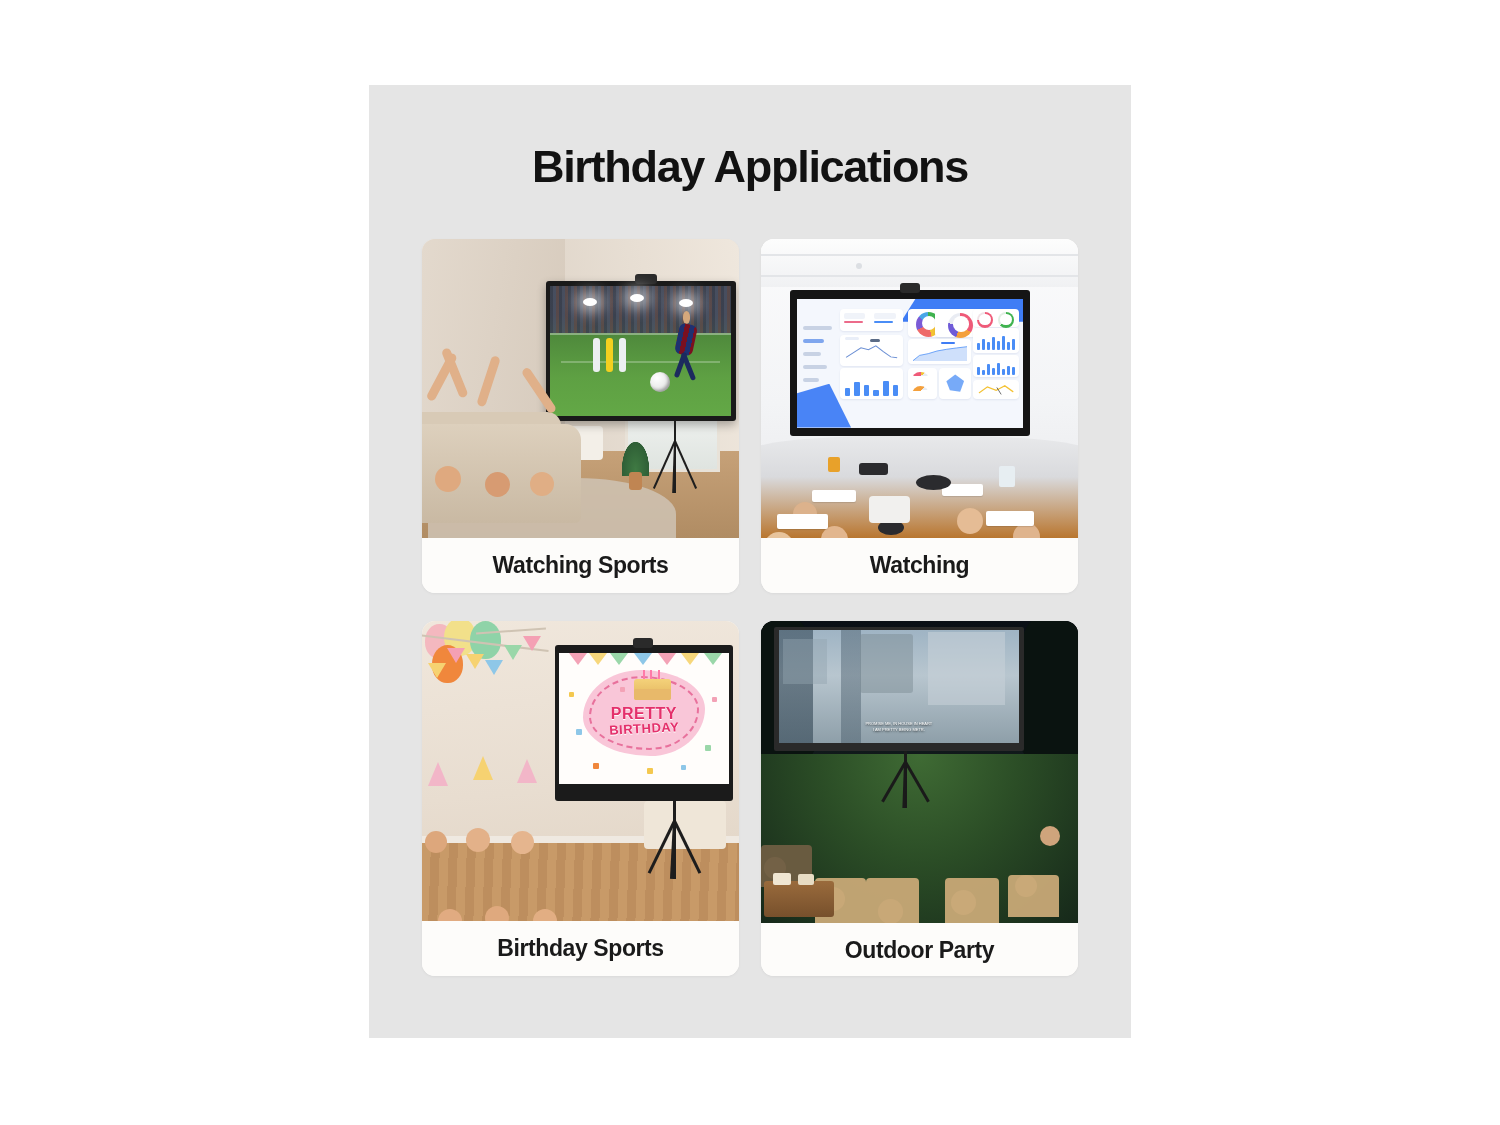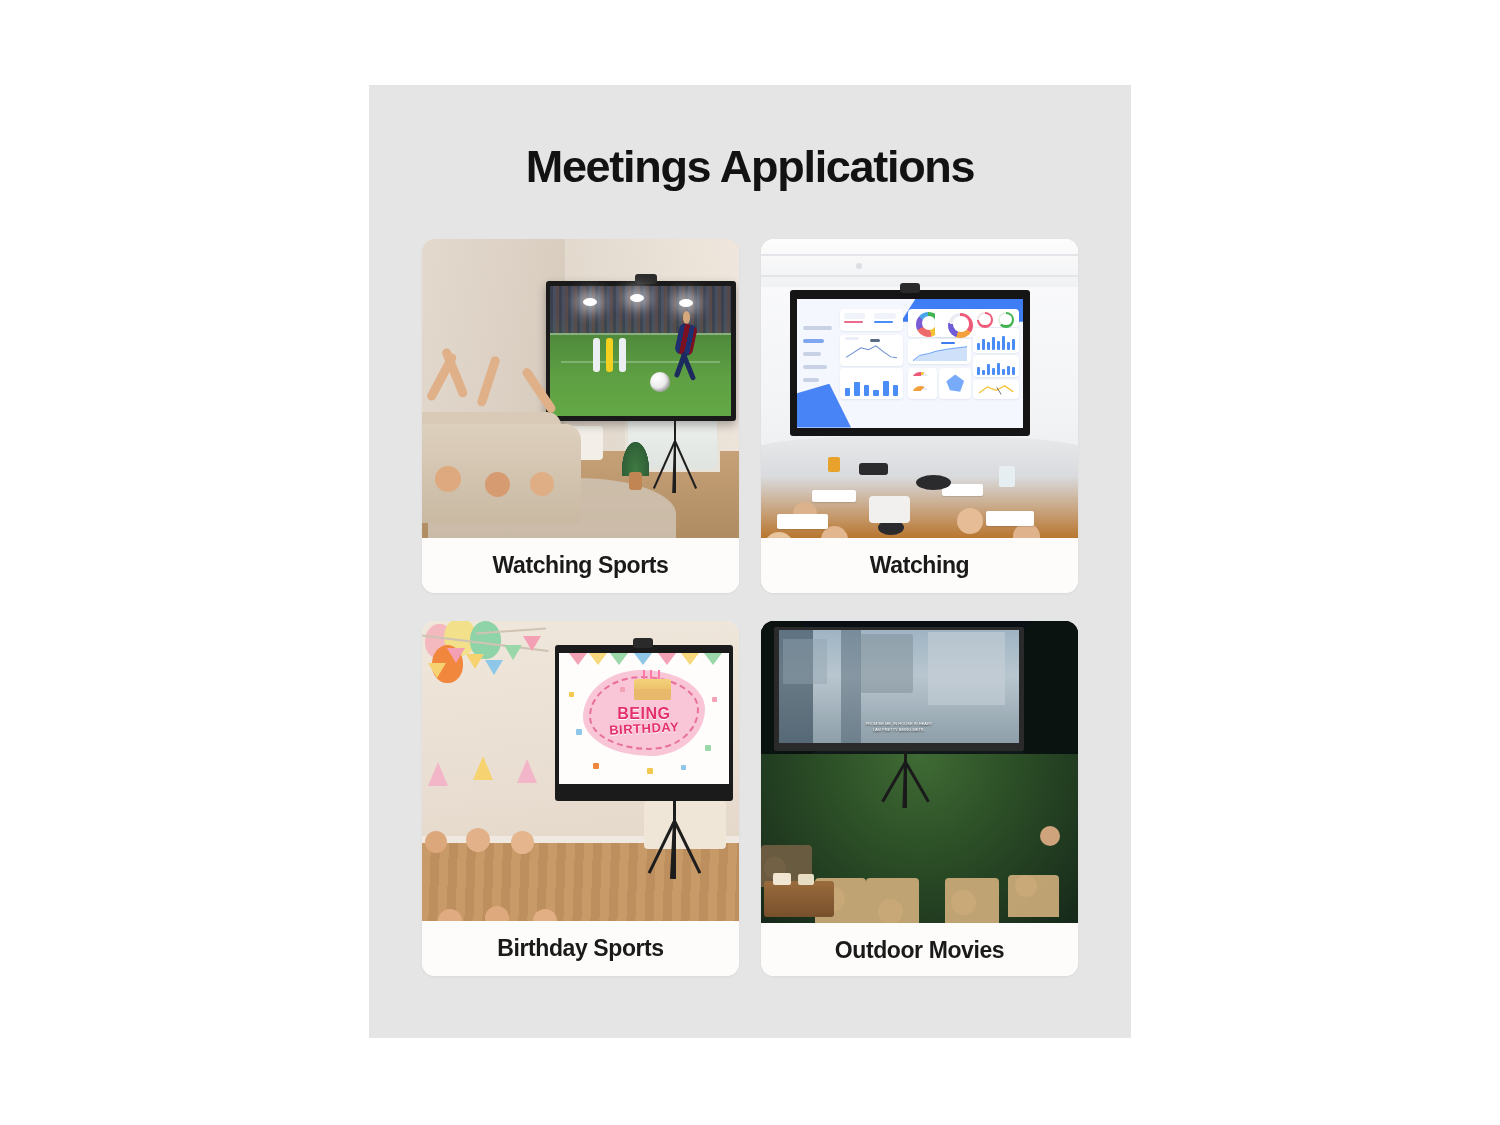--- a/index.html
+++ b/index.html
@@ -183,21 +183,21 @@
   .s4 .chair{position:absolute;bottom:0;background:#c8a977;border-radius:4px 4px 0 0;opacity:.95;}
   .s4 .crate{position:absolute;left:1%;bottom:2%;width:22%;height:12%;
     background:linear-gradient(180deg,#9a6b3c,#77502c);border-radius:3px;}
 </style>
 </head>
 <body>
 
 <div class="page">
   <div class="panel">
 
-    <div class="page-title">Meetings Applications</div>
+    <div class="page-title">Birthday Applications</div>
 
     <div class="grid">
 
       <div class="card c0">
         <div class="thumb">
           <div class="scene s1">
             <div class="wallL"></div>
               <div class="wallR"></div>
             <div class="floor"></div>
               <div class="rug"></div>
@@ -478,21 +478,21 @@
 
                 <div class="cloud"></div>
 
                 <div class="cake">
                   <div class="candle" style="left:24%;"></div>
                   <div class="candle" style="left:44%;"></div>
                   <div class="candle" style="left:64%;"></div>
                   <div class="abs" style="left:0;top:48%;width:100%;height:52%;background:#e8b96a;border-radius:2px;"></div>
                 </div>
 
-                <div class="hb1" style="top:40%;font-size:16px;">BEING</div>
+                <div class="hb1" style="top:40%;font-size:16px;">PRETTY</div>
                 <div class="hb2" style="top:52%;font-size:13px;transform:rotate(-3deg);">BIRTHDAY</div>
 
                 <div class="confetti" style="left:6%;top:30%;width:5px;height:5px;background:#f4c84f;"></div>
                 <div class="confetti" style="left:10%;top:58%;width:6px;height:6px;background:#8ec7e8;"></div>
                 <div class="confetti" style="left:90%;top:34%;width:5px;height:5px;background:#f3a2b6;"></div>
                 <div class="confetti" style="left:86%;top:70%;width:6px;height:6px;background:#9ad7a9;"></div>
                 <div class="confetti" style="left:20%;top:84%;width:6px;height:6px;background:#f0873c;"></div>
                 <div class="confetti" style="left:52%;top:88%;width:6px;height:6px;background:#f4c84f;"></div>
                 <div class="confetti" style="left:72%;top:86%;width:5px;height:5px;background:#8ec7e8;"></div>
                 <div class="confetti" style="left:36%;top:26%;width:5px;height:5px;background:#f3a2b6;"></div>
@@ -620,19 +620,19 @@
               <div class="b" style="background:#3a3a3f;"></div>
             </div>
 
             <div class="crate">
               <div class="abs" style="left:12%;top:-22%;width:26%;height:34%;background:#f0e6d2;border-radius:2px;"></div>
               <div class="abs" style="left:48%;top:-18%;width:24%;height:30%;background:#e7dcc4;border-radius:2px;"></div>
             </div>
           </div>
         </div>
         <div class="capwrap">
-          <div class="caption">Outdoor Movies</div>
+          <div class="caption">Outdoor Party</div>
         </div>
       </div>
 
     </div>
   </div>
 </div>
 
 </body></html>

